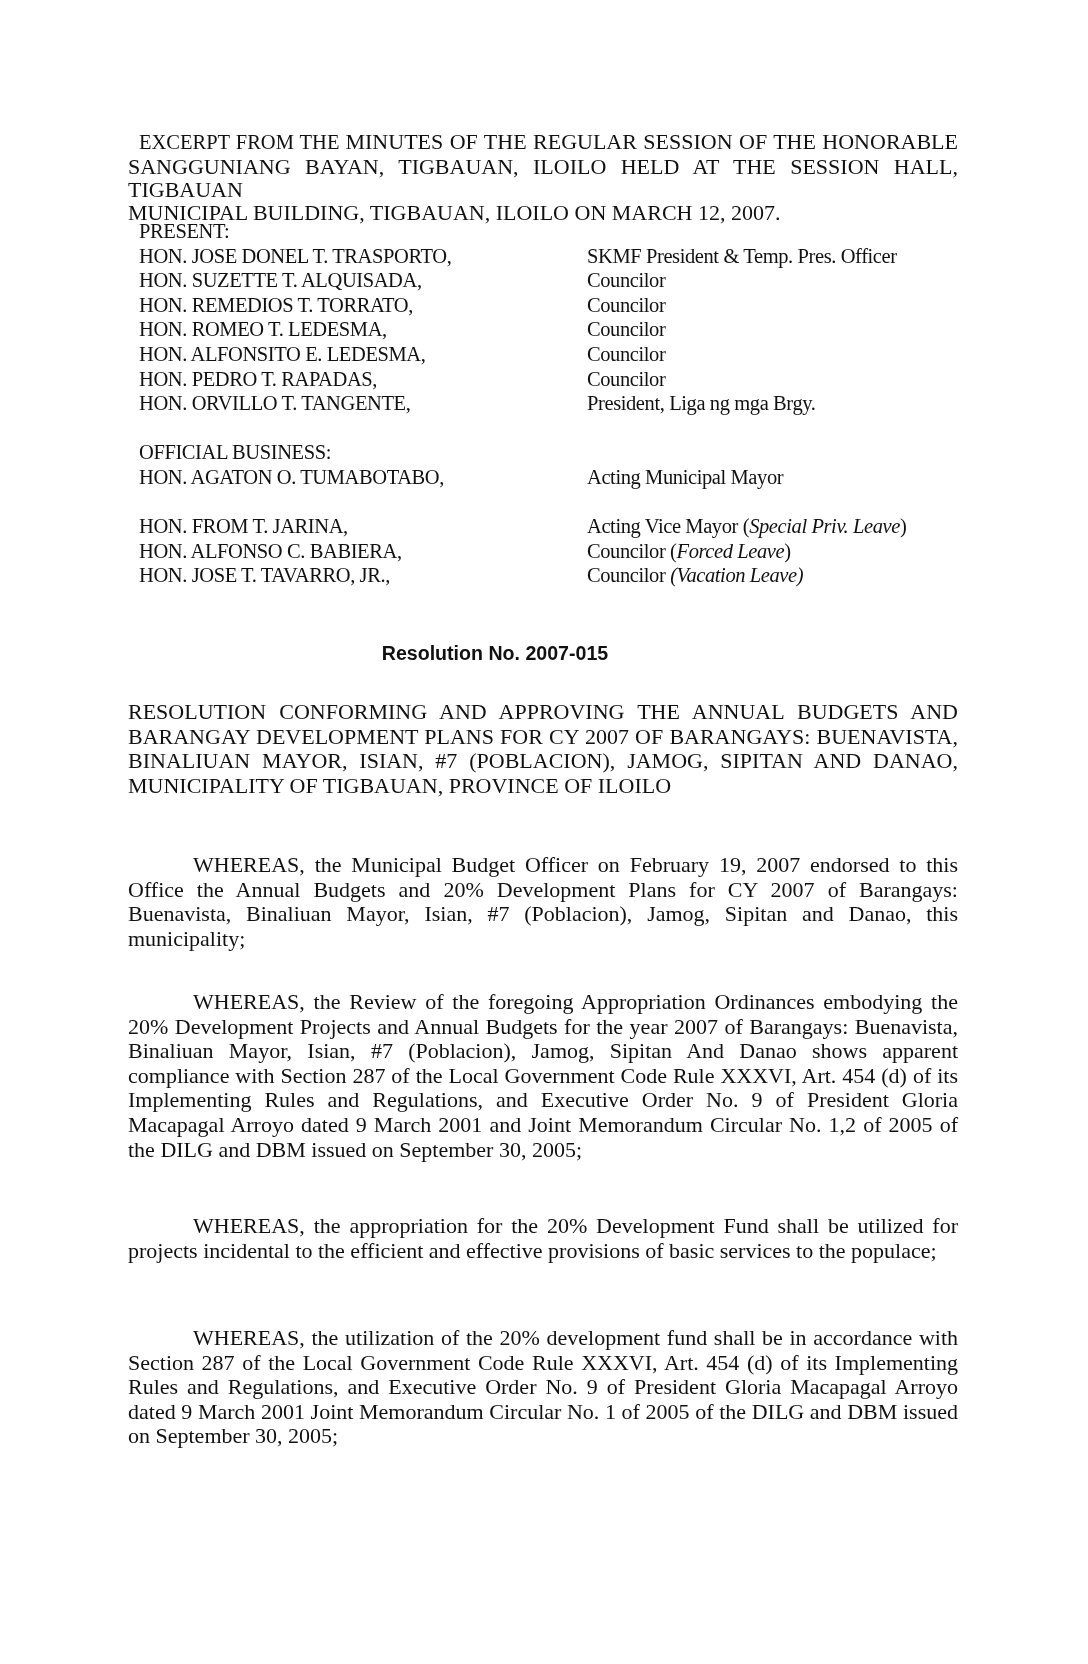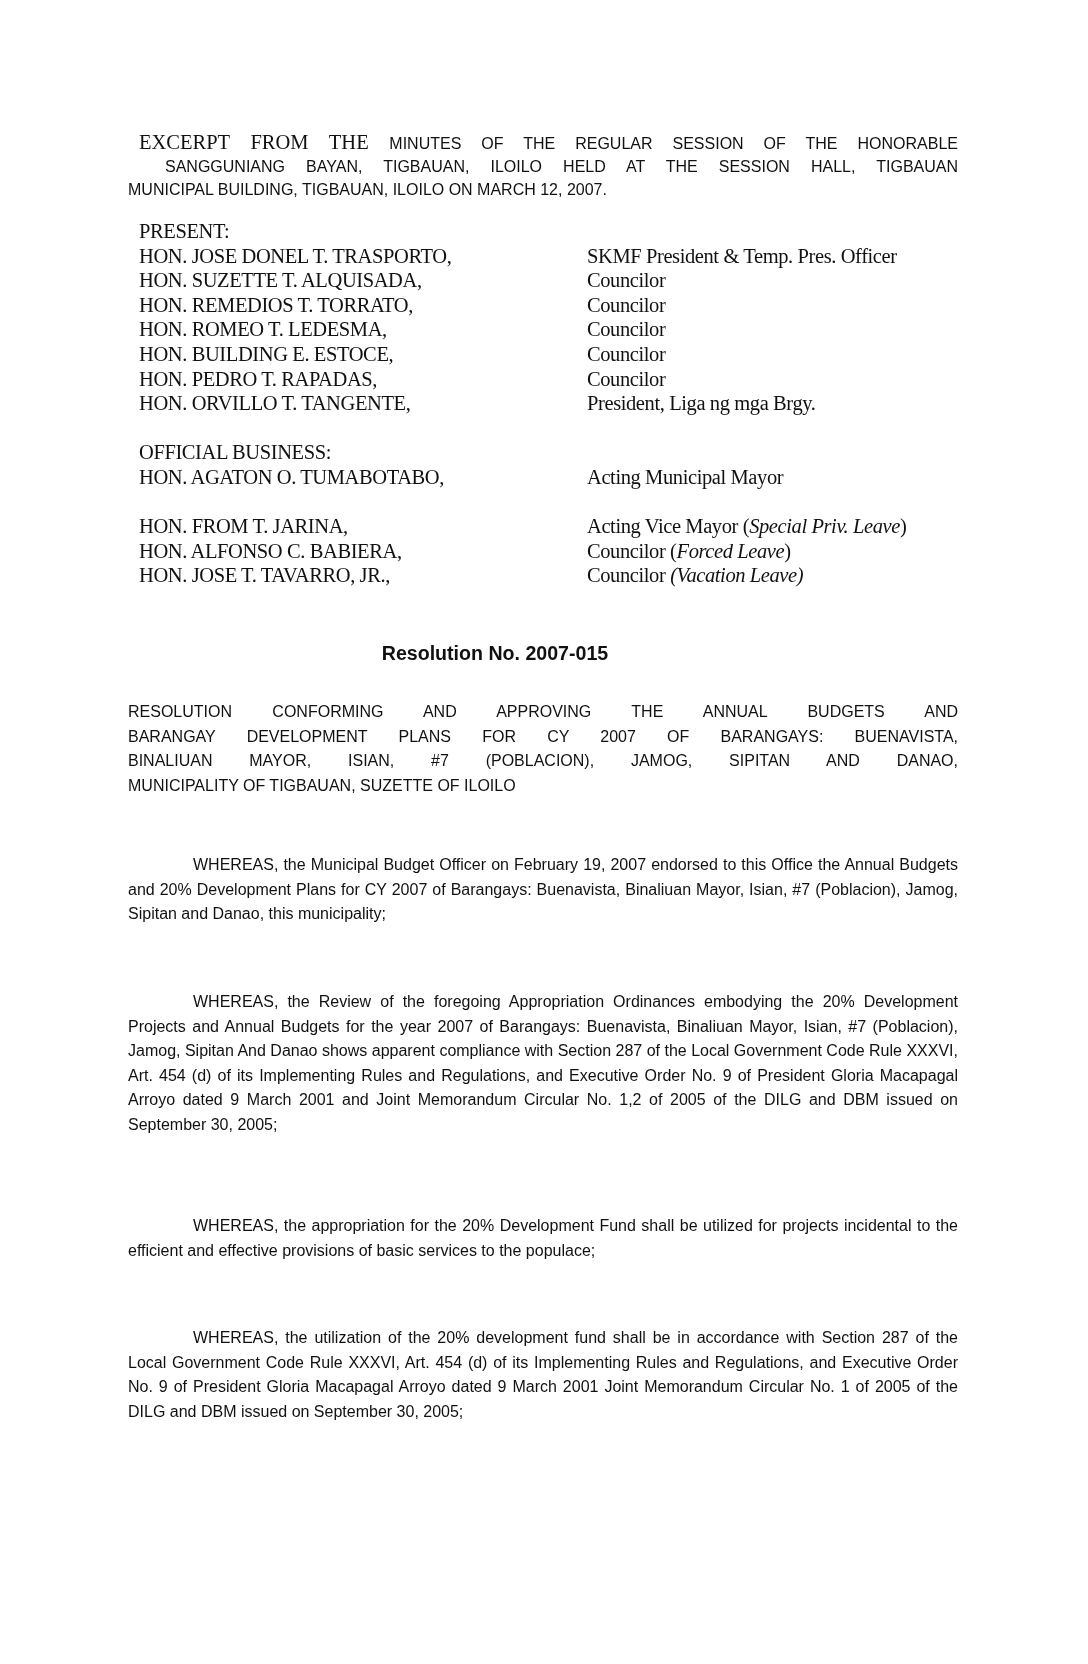--- a/index.html
+++ b/index.html
@@ -1,18 +1,18 @@
 <!DOCTYPE html>
 <html><head>
 <meta charset="utf-8">
 <style>
   html, body { margin: 0; padding: 0; background: #ffffff; }
   body { width: 1088px; height: 1664px; position: relative; overflow: hidden; color: #111; }
   .blk { position: absolute; left: 128px; width: 830px; }
-  .arial { font-family: Liberation Sans, sans-serif; font-size: 16px; line-height: 24.6px; }
+  .arial { font-family: Liberation Serif, serif; font-size: 22px; line-height: 24.6px; }
   .times { font-family: "Liberation Serif", serif; font-size: 20.5px; line-height: 24.6px; margin-left: 11px; }
   .just { text-align: justify; text-align-last: left; }
   .justlines span.l { display: block; text-align: justify; text-align-last: justify; }
   .justlines span.l.last { text-align-last: left; }
   .row { position: relative; height: 24.6px; white-space: nowrap; }
   .row .name { position: absolute; left: 0; }
   .row .role { position: absolute; left: 448px; }
   .lbl { height: 24.6px; white-space: nowrap; }
   .lbl.indent { padding-left: 32px; }
   .res-no { position: absolute; left: 0; width: 956px; top: 641px; text-align: center; padding-left: 34px; box-sizing: border-box;
@@ -22,21 +22,21 @@
   .tnarrow { letter-spacing: -0.4px; }
 </style>
 </head>
 <body>
 
 <div class="blk" style="top:130px; line-height:23px;">
   <div class="justlines" style="width:830px;">
     <span class="l" style="line-height:23px;">
       <span class="times" style="font-size:20.5px;">EXCERPT FROM THE </span><span class="arial" style="line-height:23px;">MINUTES OF THE REGULAR SESSION OF THE HONORABLE</span>
     </span>
-    <span class="l arial" style="line-height:23px;margin-left:37px;">SANGGUNIANG BAYAN, TIGBAUAN, ILOILO HELD AT THE SESSION HALL, TIGBAUAN</span>
+    <span class="l arial" style="line-height:23px;">SANGGUNIANG BAYAN, TIGBAUAN, ILOILO HELD AT THE SESSION HALL, TIGBAUAN</span>
     <span class="l last arial" style="line-height:23px;">MUNICIPAL BUILDING, TIGBAUAN, ILOILO ON MARCH 12, 2007.</span>
   </div>
 </div>
 
 <div class="blk times tnarrow" style="top:219px;">
   <div class="lbl">PRESENT:</div>
   <div>
     <div class="row">
         <span class="name">HON. JOSE DONEL T. TRASPORTO,</span>
         <span class="role">SKMF President &amp; Temp. Pres. Officer</span>
@@ -47,21 +47,21 @@
       </div>
     <div class="row">
         <span class="name">HON. REMEDIOS T. TORRATO,</span>
         <span class="role">Councilor</span>
       </div>
     <div class="row">
         <span class="name">HON. ROMEO T. LEDESMA,</span>
         <span class="role">Councilor</span>
       </div>
     <div class="row">
-        <span class="name">HON. BUILDING E. ESTOCE,</span>
+        <span class="name">HON. ALFONSITO E. LEDESMA,</span>
         <span class="role">Councilor</span>
       </div>
     <div class="row">
         <span class="name">HON. PEDRO T. RAPADAS,</span>
         <span class="role">Councilor</span>
       </div>
     <div class="row">
         <span class="name">HON. ORVILLO T. TANGENTE,</span>
         <span class="role">President, Liga ng mga Brgy.</span>
       </div>
@@ -88,19 +88,19 @@
       <span class="role"><span>Councilor </span><i>(Vacation Leave)</i><span></span></span>
     </div>
 </div>
 
 <div class="res-no">Resolution No. 2007-015</div>
 
 <div class="blk arial justlines" style="top:700px;">
   <span class="l">RESOLUTION CONFORMING AND APPROVING THE ANNUAL BUDGETS AND</span>
   <span class="l">BARANGAY DEVELOPMENT PLANS FOR CY 2007 OF BARANGAYS: BUENAVISTA,</span>
   <span class="l">BINALIUAN MAYOR, ISIAN, #7 (POBLACION), JAMOG, SIPITAN AND DANAO,</span>
-  <span class="l last">MUNICIPALITY OF TIGBAUAN, SUZETTE OF ILOILO</span>
+  <span class="l last">MUNICIPALITY OF TIGBAUAN, PROVINCE OF ILOILO</span>
 </div>
 
 <div class="blk arial just para" style="top:853px;">WHEREAS, the Municipal Budget Officer on February 19, 2007 endorsed to this Office the Annual Budgets and 20% Development Plans for CY 2007 of Barangays: Buenavista, Binaliuan Mayor, Isian, #7 (Poblacion), Jamog, Sipitan and Danao, this municipality;</div>
 <div class="blk arial just para" style="top:990px;">WHEREAS, the Review of the foregoing Appropriation Ordinances embodying the 20% Development Projects and Annual Budgets for the year 2007 of Barangays: Buenavista, Binaliuan Mayor, Isian, #7 (Poblacion), Jamog, Sipitan And Danao shows apparent compliance with Section 287 of the Local Government Code Rule XXXVI, Art. 454 (d) of its Implementing Rules and Regulations, and Executive Order No. 9 of President Gloria Macapagal Arroyo dated 9 March 2001 and Joint Memorandum Circular No. 1,2 of 2005 of the DILG and DBM issued on September 30, 2005;</div>
 <div class="blk arial just para" style="top:1214px;">WHEREAS, the appropriation for the 20% Development Fund shall be utilized for projects incidental to the efficient and effective provisions of basic services to the populace;</div>
 <div class="blk arial just para" style="top:1326px;">WHEREAS, the utilization of the 20% development fund shall be in accordance with Section 287 of the Local Government Code Rule XXXVI, Art. 454 (d) of its Implementing Rules and Regulations, and Executive Order No. 9 of President Gloria Macapagal Arroyo dated 9 March 2001 Joint Memorandum Circular No. 1 of 2005 of the DILG and DBM issued on September 30, 2005;</div>
 
 </body></html>

